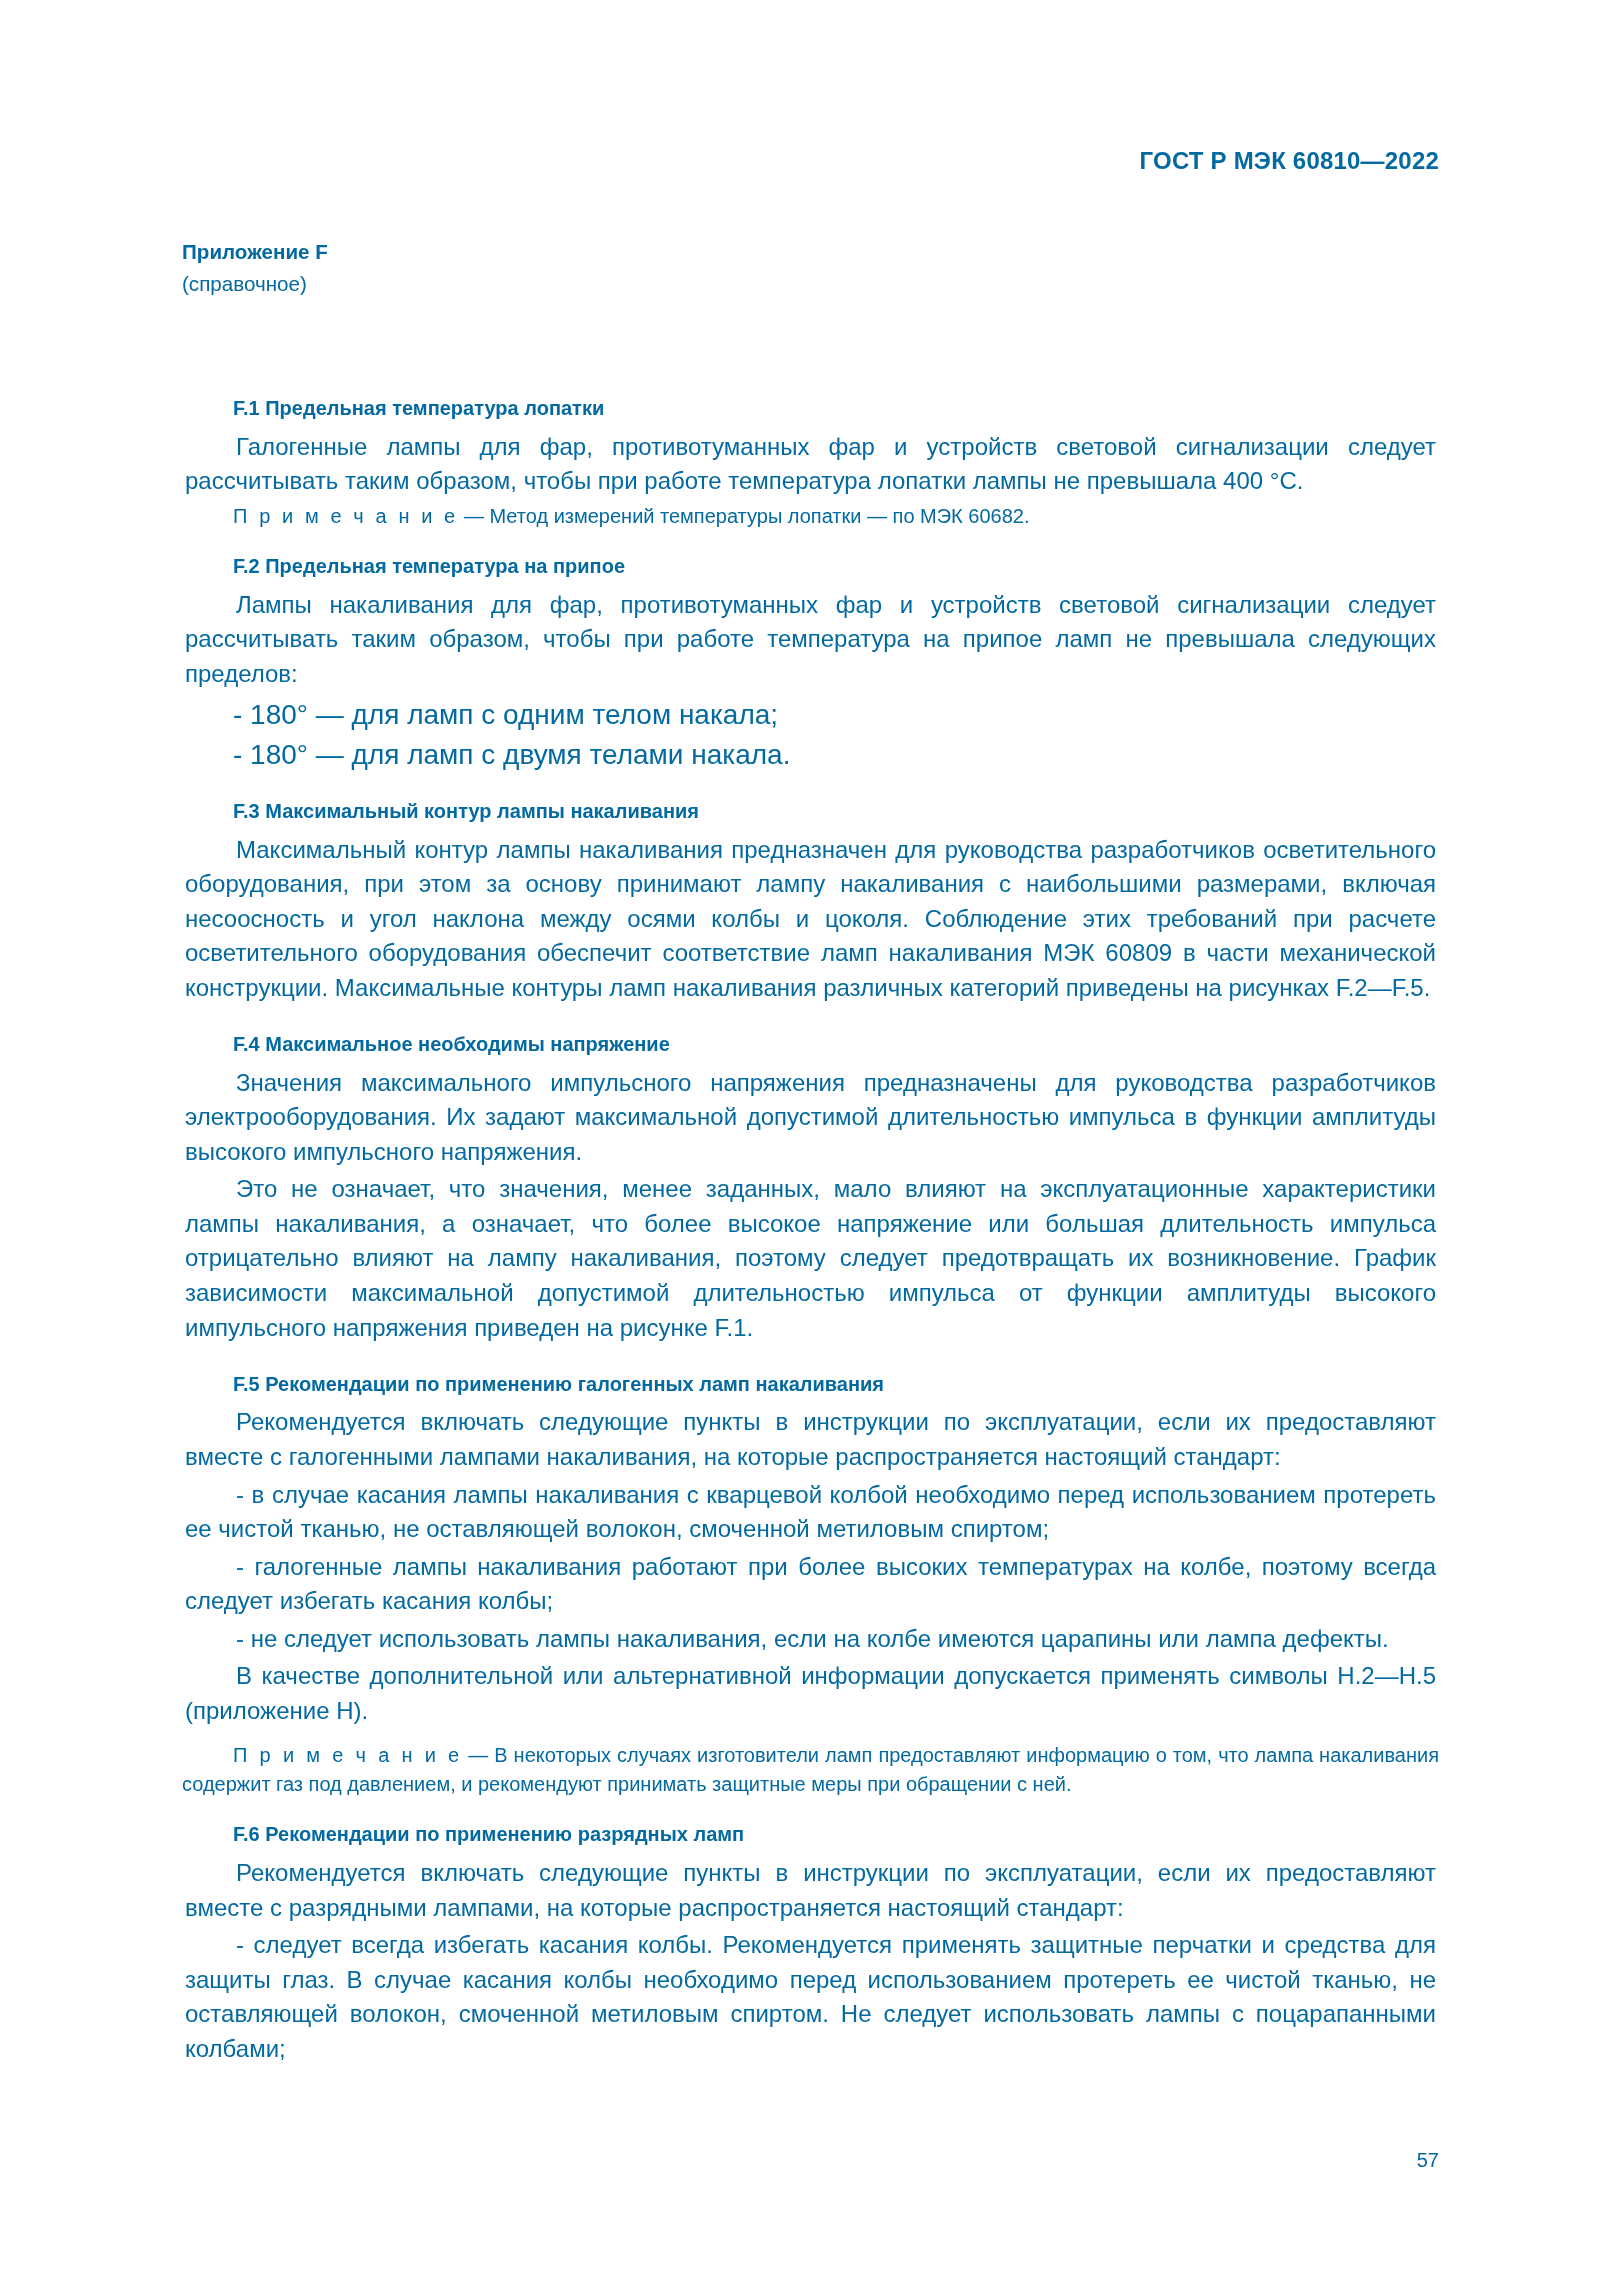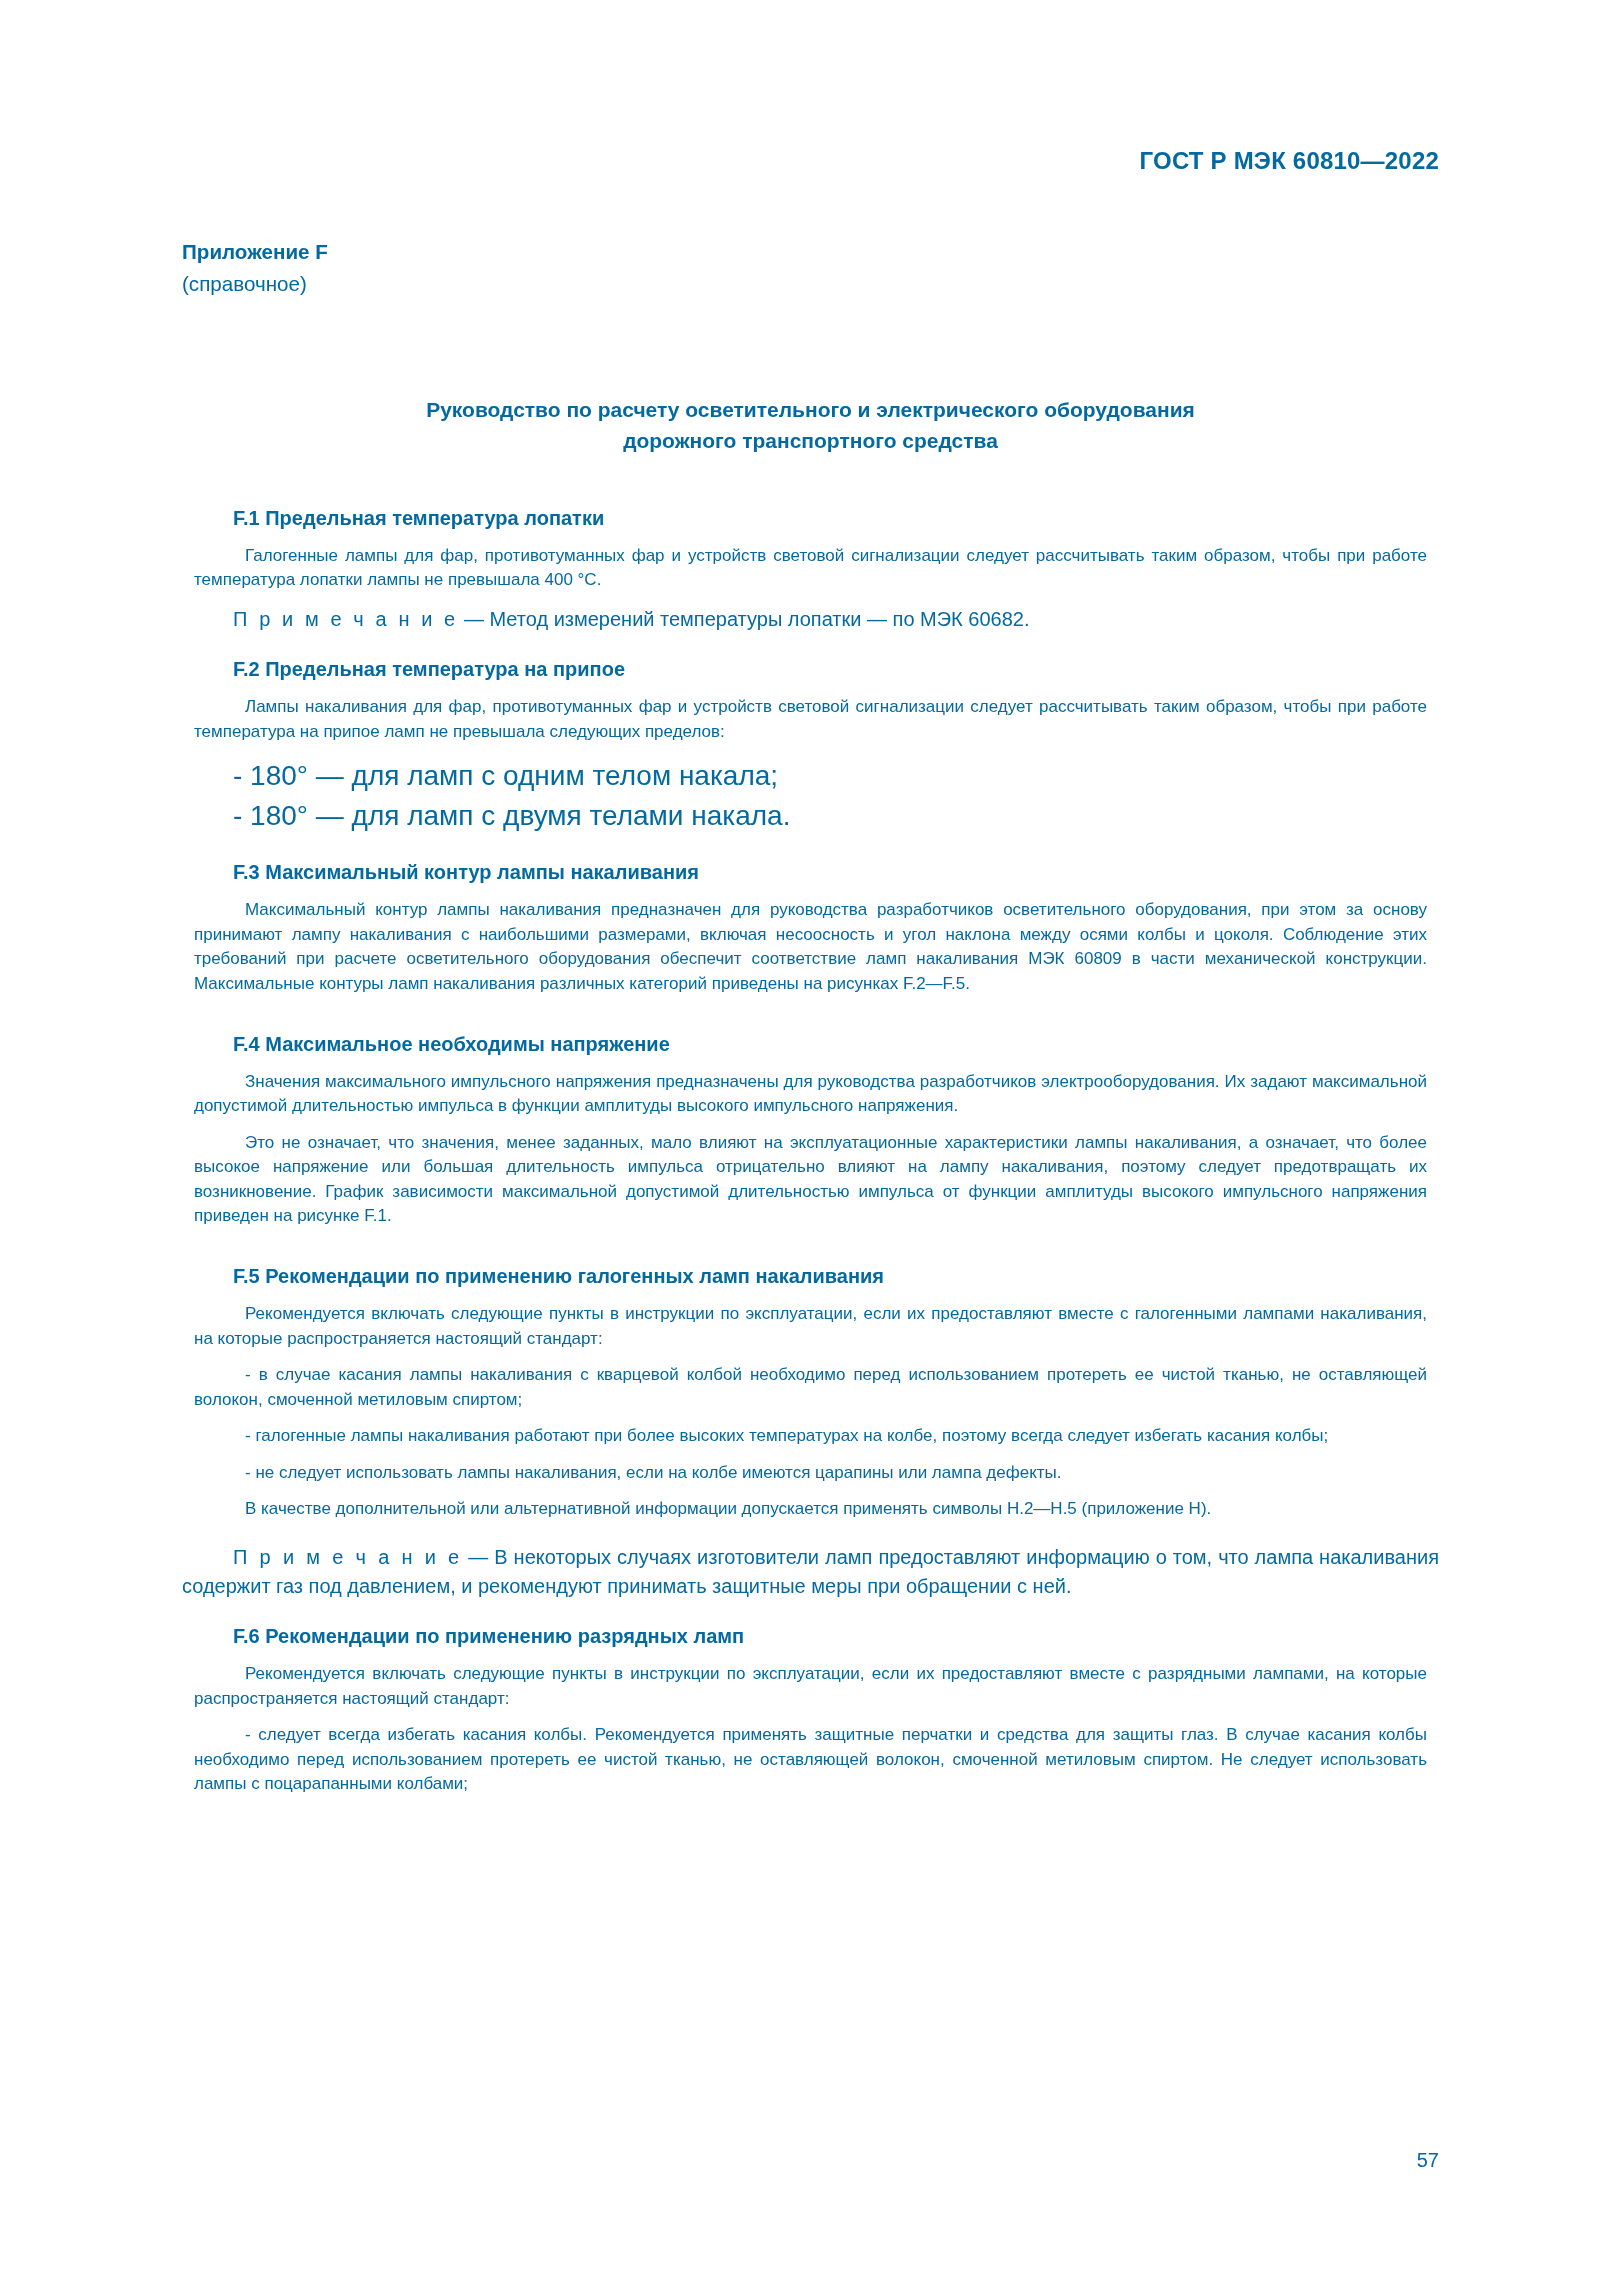--- a/index.html
+++ b/index.html
@@ -54,23 +54,23 @@
     display: block;
   }
   h2.section-title {
     font-size: 20px;
     font-weight: bold;
     margin: 0 0 7.8px 0;
     padding-left: 51px;
     line-height: 1.4;
   }
   p.para {
-    font-size: 17px;
+    font-size: 24px;
     line-height: 1.44;
-    margin: 12px;
+    margin: 3px;
     text-align: justify;
     text-indent: 51px;
     hyphens: manual;
   }
   p.dash {
     font-size: 28px;
     line-height: 1.44;
     margin: 0;
     text-indent: 51px;
     text-align: left;
@@ -101,24 +101,20 @@
 
   <div class="content">
 
     <div class="doc-header">ГОСТ Р МЭК 60810—2022</div>
 
     <div class="annex-block">
       <span class="annex-line">Приложение F</span>
       <span class="annex-line regular">(справочное)</span>
     </div>
 
-    <div class="doc-title">
-      <span>Руководство по расчету осветительного и электрического оборудования</span>
-      <span>дорожного  транспортного средства</span>
-    </div>
 
     <h2 class="section-title">F.1  Предельная температура лопатки</h2>
     <p class="para">Галогенные лампы для фар, противотуманных фар и устройств световой сигнализации следует рассчитывать таким образом, чтобы при работе температура лопатки лампы не превышала 400 °С.</p>
     <p class="note"><span class="sp-note">П р и м е ч а н и е</span><span>  — Метод измерений температуры лопатки — по МЭК 60682.</span></p>
 
     <div class="gap-md"></div>
 
     <h2 class="section-title">F.2  Предельная температура на припое</h2>
     <p class="para">Лампы накаливания для фар, противотуманных фар и устройств световой сигнализации следует рассчитывать таким образом, чтобы при работе температура на припое ламп не превышала следующих пределов:</p>
     <p class="dash">-  180° — для ламп с одним телом накала;</p>

